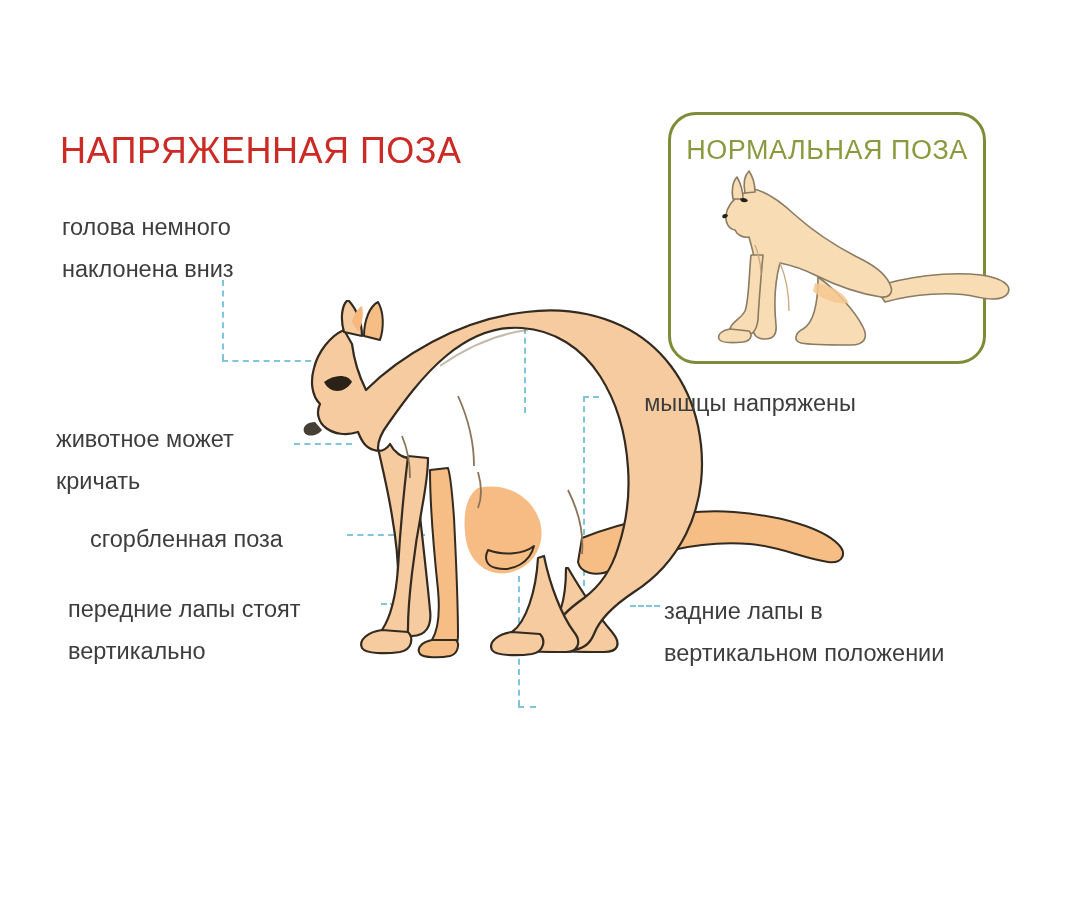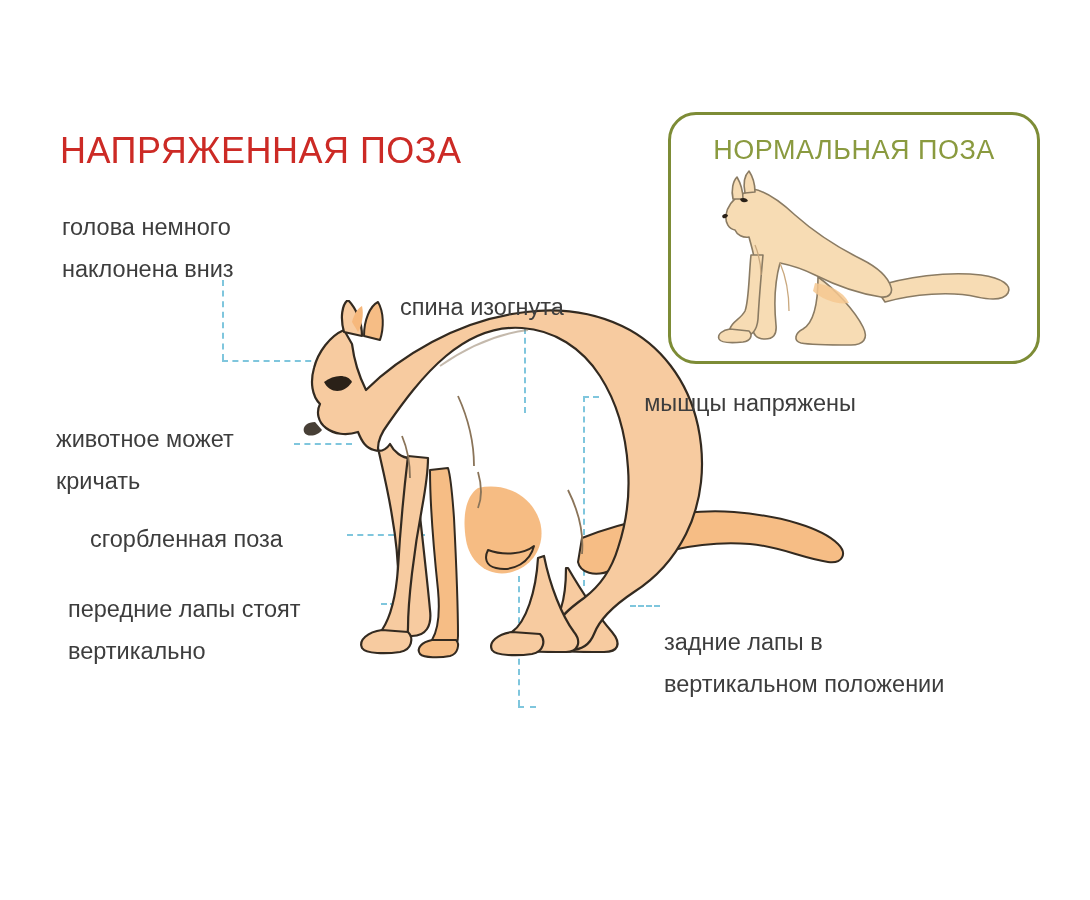--- a/index.html
+++ b/index.html
@@ -36,21 +36,21 @@
     line-height: 42px;
     color: #3d3d3d;
     white-space: pre-line;
   }
 
   
   .normal-box {
     position: absolute;
     left: 668px;
     top: 112px;
-    width: 372px;
+    width: 318px;
     height: 252px;
     border: 3px solid #7d8c36;
     border-radius: 28px;
     background: #ffffff;
     box-sizing: border-box;
   }
   .normal-box-title {
     position: absolute;
     left: 0;
     right: 0;
@@ -258,29 +258,28 @@
     <path class="line" d="M196 172 C200 186 200 198 196 208"></path>
     <path class="line" d="M120 136 C126 150 128 164 128 178"></path>
     <path class="line" d="M286 190 C296 210 302 232 300 254"></path>
 
     <path class="line" d="M246 30 C214 34 184 48 158 66" opacity="0.5"></path>
   </svg>
 
   <div class="label" style="left:62px; top:206px; width:260px;">голова немного
 наклонена вниз</div>
 
-  <div class="label" style="left:400px; top:286px; width:240px;">спина изогнута</div>
 
   <div class="label" style="left:600px; top:382px; width:300px;text-align:center;">мышцы напряжены</div>
 
   <div class="label" style="left:90px; top:518px; width:260px;">сгорбленная поза</div>
 
   <div class="label" style="left:56px; top:418px; width:250px;">животное может
 кричать</div>
 
   <div class="label" style="left:68px; top:588px; width:320px;">передние лапы стоят
 вертикально</div>
 
-  <div class="label" style="left:664px; top:590px; width:380px;margin-top:31px;">задние лапы в
+  <div class="label" style="left:664px; top:590px; width:380px;">задние лапы в
 вертикальном положении</div>
 
 
 </div>
 
 </body></html>

